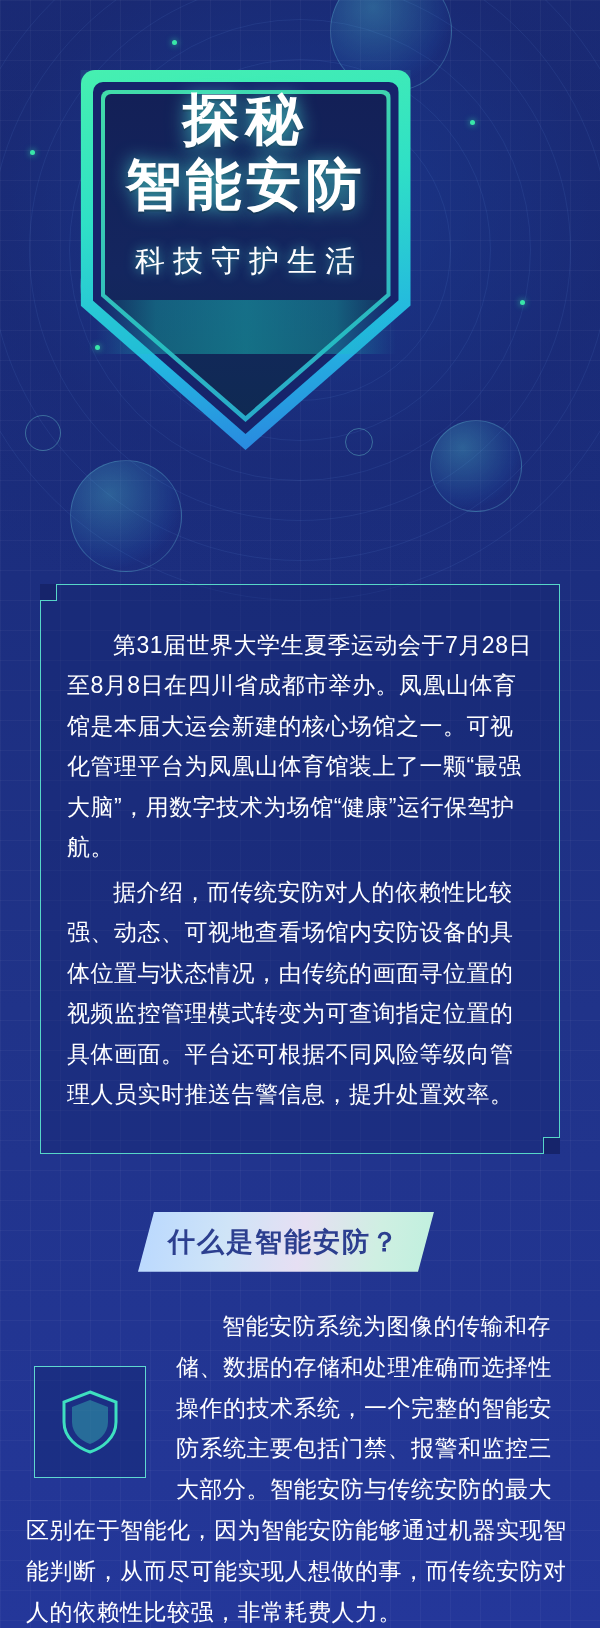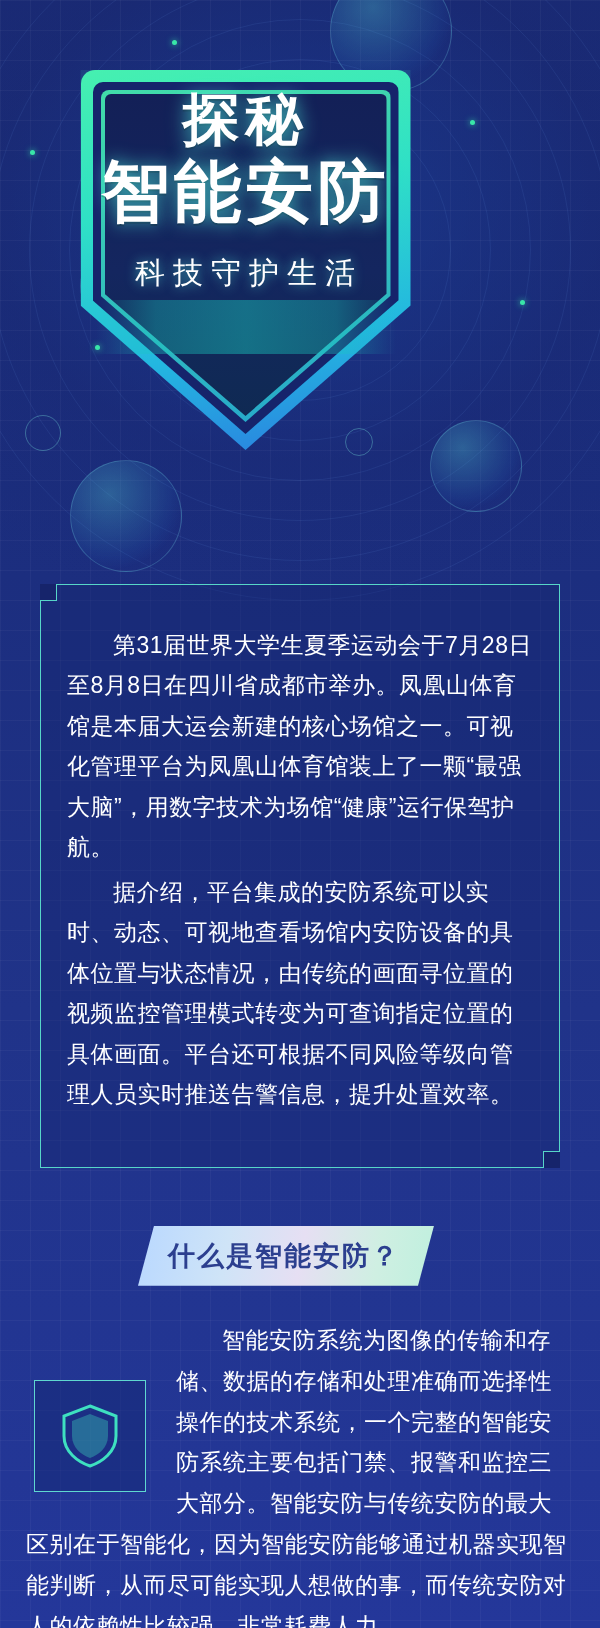--- a/index.html
+++ b/index.html
@@ -124,21 +124,21 @@
   .t-main1 {
     font-size: 57px;
     font-weight: bold;
     color: #ffffff;
     letter-spacing: 6px;
     line-height: 1.05;
     text-shadow: 0 0 18px rgba(80,240,220,0.75), 0 2px 0 rgba(0,0,0,0.25);
   }
   .t-main2 {
     margin-top: 6px;
-    font-size: 68px;
+    font-size: 56px;
     font-weight: bold;
     color: #ffffff;
     letter-spacing: 4px;
     line-height: 1.05;
     text-shadow: 0 0 18px rgba(80,240,220,0.75), 0 2px 0 rgba(0,0,0,0.25);
   }
   .t-sub {
     margin-top: 26px;
     font-size: 30px;
     letter-spacing: 8px;
@@ -159,21 +159,21 @@
 
   
   .card {
     position: relative;
     margin: 0 auto;
     margin-top: 44px;
     width: 520px;
     border: 1px solid #57d6c8;
     background: rgba(21,38,110,0.35);
     box-sizing: border-box;
-    padding: 40px 26px 48px 26px;
+    padding: 40px 26px 34px 26px;
   }
   .card::before, .card::after {
     content: "";
     position: absolute;
     width: 16px; height: 16px;
     background: #16246b;
   }
   .card::before { left: -1px; top: -1px; border-right: 1px solid #57d6c8; border-bottom: 1px solid #57d6c8; }
   .card::after { right: -1px; bottom: -1px; border-left: 1px solid #57d6c8; border-top: 1px solid #57d6c8; }
   .card p {
@@ -280,21 +280,21 @@
     <div class="sub-band"></div>
     <div class="title-block">
       <div class="t-main1">探秘</div>
       <div class="t-main2">智能安防</div>
       <div class="t-sub">科技守护生活</div>
     </div>
   </div>
 
   <div class="card">
     <p>第31届世界大学生夏季运动会于7月28日至8月8日在四川省成都市举办。凤凰山体育馆是本届大运会新建的核心场馆之一。可视化管理平台为凤凰山体育馆装上了一颗“最强大脑”，用数字技术为场馆“健康”运行保驾护航。</p>
-    <p>据介绍，平台集成的安防系统可以实时、动态、可视地查看场馆内安防设备的具体位置与状态情况，由传统的画面寻位置的视频监控管理模式转变为可查询指定位置的具体画面。平台还可根据不同风险等级向管理人员实时推送告警信息，提升处置效率。</p>
+    <p>据介绍，而传统安防对人的依赖性比较强、动态、可视地查看场馆内安防设备的具体位置与状态情况，由传统的画面寻位置的视频监控管理模式转变为可查询指定位置的具体画面。平台还可根据不同风险等级向管理人员实时推送告警信息，提升处置效率。</p>
   </div>
 
   <div class="sec-head-wrap">
     <div class="sec-head">
       <span>什么是智能安防？</span>
     </div>
   </div>
 
   <div class="sec-body">
     <div class="sec-icon">

